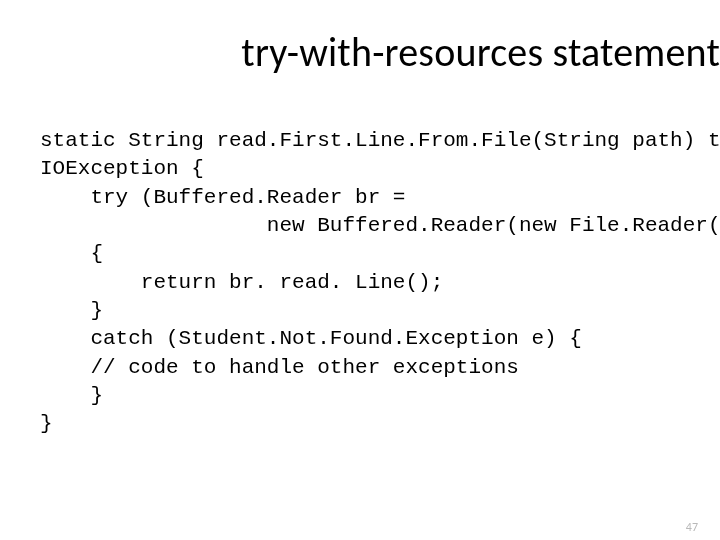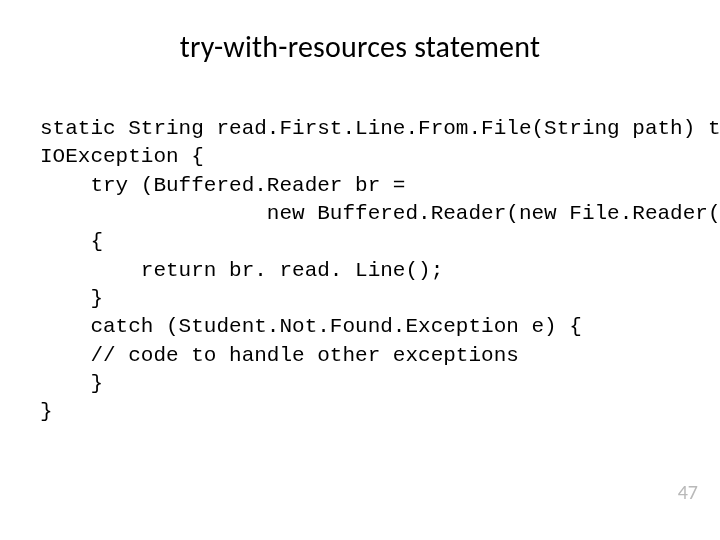--- a/index.html
+++ b/index.html
@@ -12,42 +12,42 @@
     overflow: hidden;
     position: relative;
   }
   .slide {
     width: 720px;
     height: 540px;
     position: relative;
     box-sizing: border-box;
   }
   .title {
-    font-size: 30px;
+    font-size: 40px;
     font-weight: 400;
-    text-align: center;
+    text-align: right;
     padding-top: 28px;
     padding-bottom: 10px;
     color: #000;
     letter-spacing: 0.2px;
   }
   .code-block {
     font-family: Consolas, "Courier New", monospace;
     font-size: 21px;
     line-height: 1.35;
     white-space: pre;
     color: #000;
     padding-left: 40px;
     padding-top: 40px;
   }
   .page-number {
     position: absolute;
     right: 22px;
-    bottom: 36px;
-    font-size: 20px;
+    bottom: 6px;
+    font-size: 12px;
     color: #b9b9b9;
     font-family: Calibri, Arial, sans-serif;
   }
 </style>
 </head>
 <body>
 
 <div class="slide">
   <div class="title">try-with-resources statement</div>
   <div class="code-block">static String read.First.Line.From.File(String path) throws

